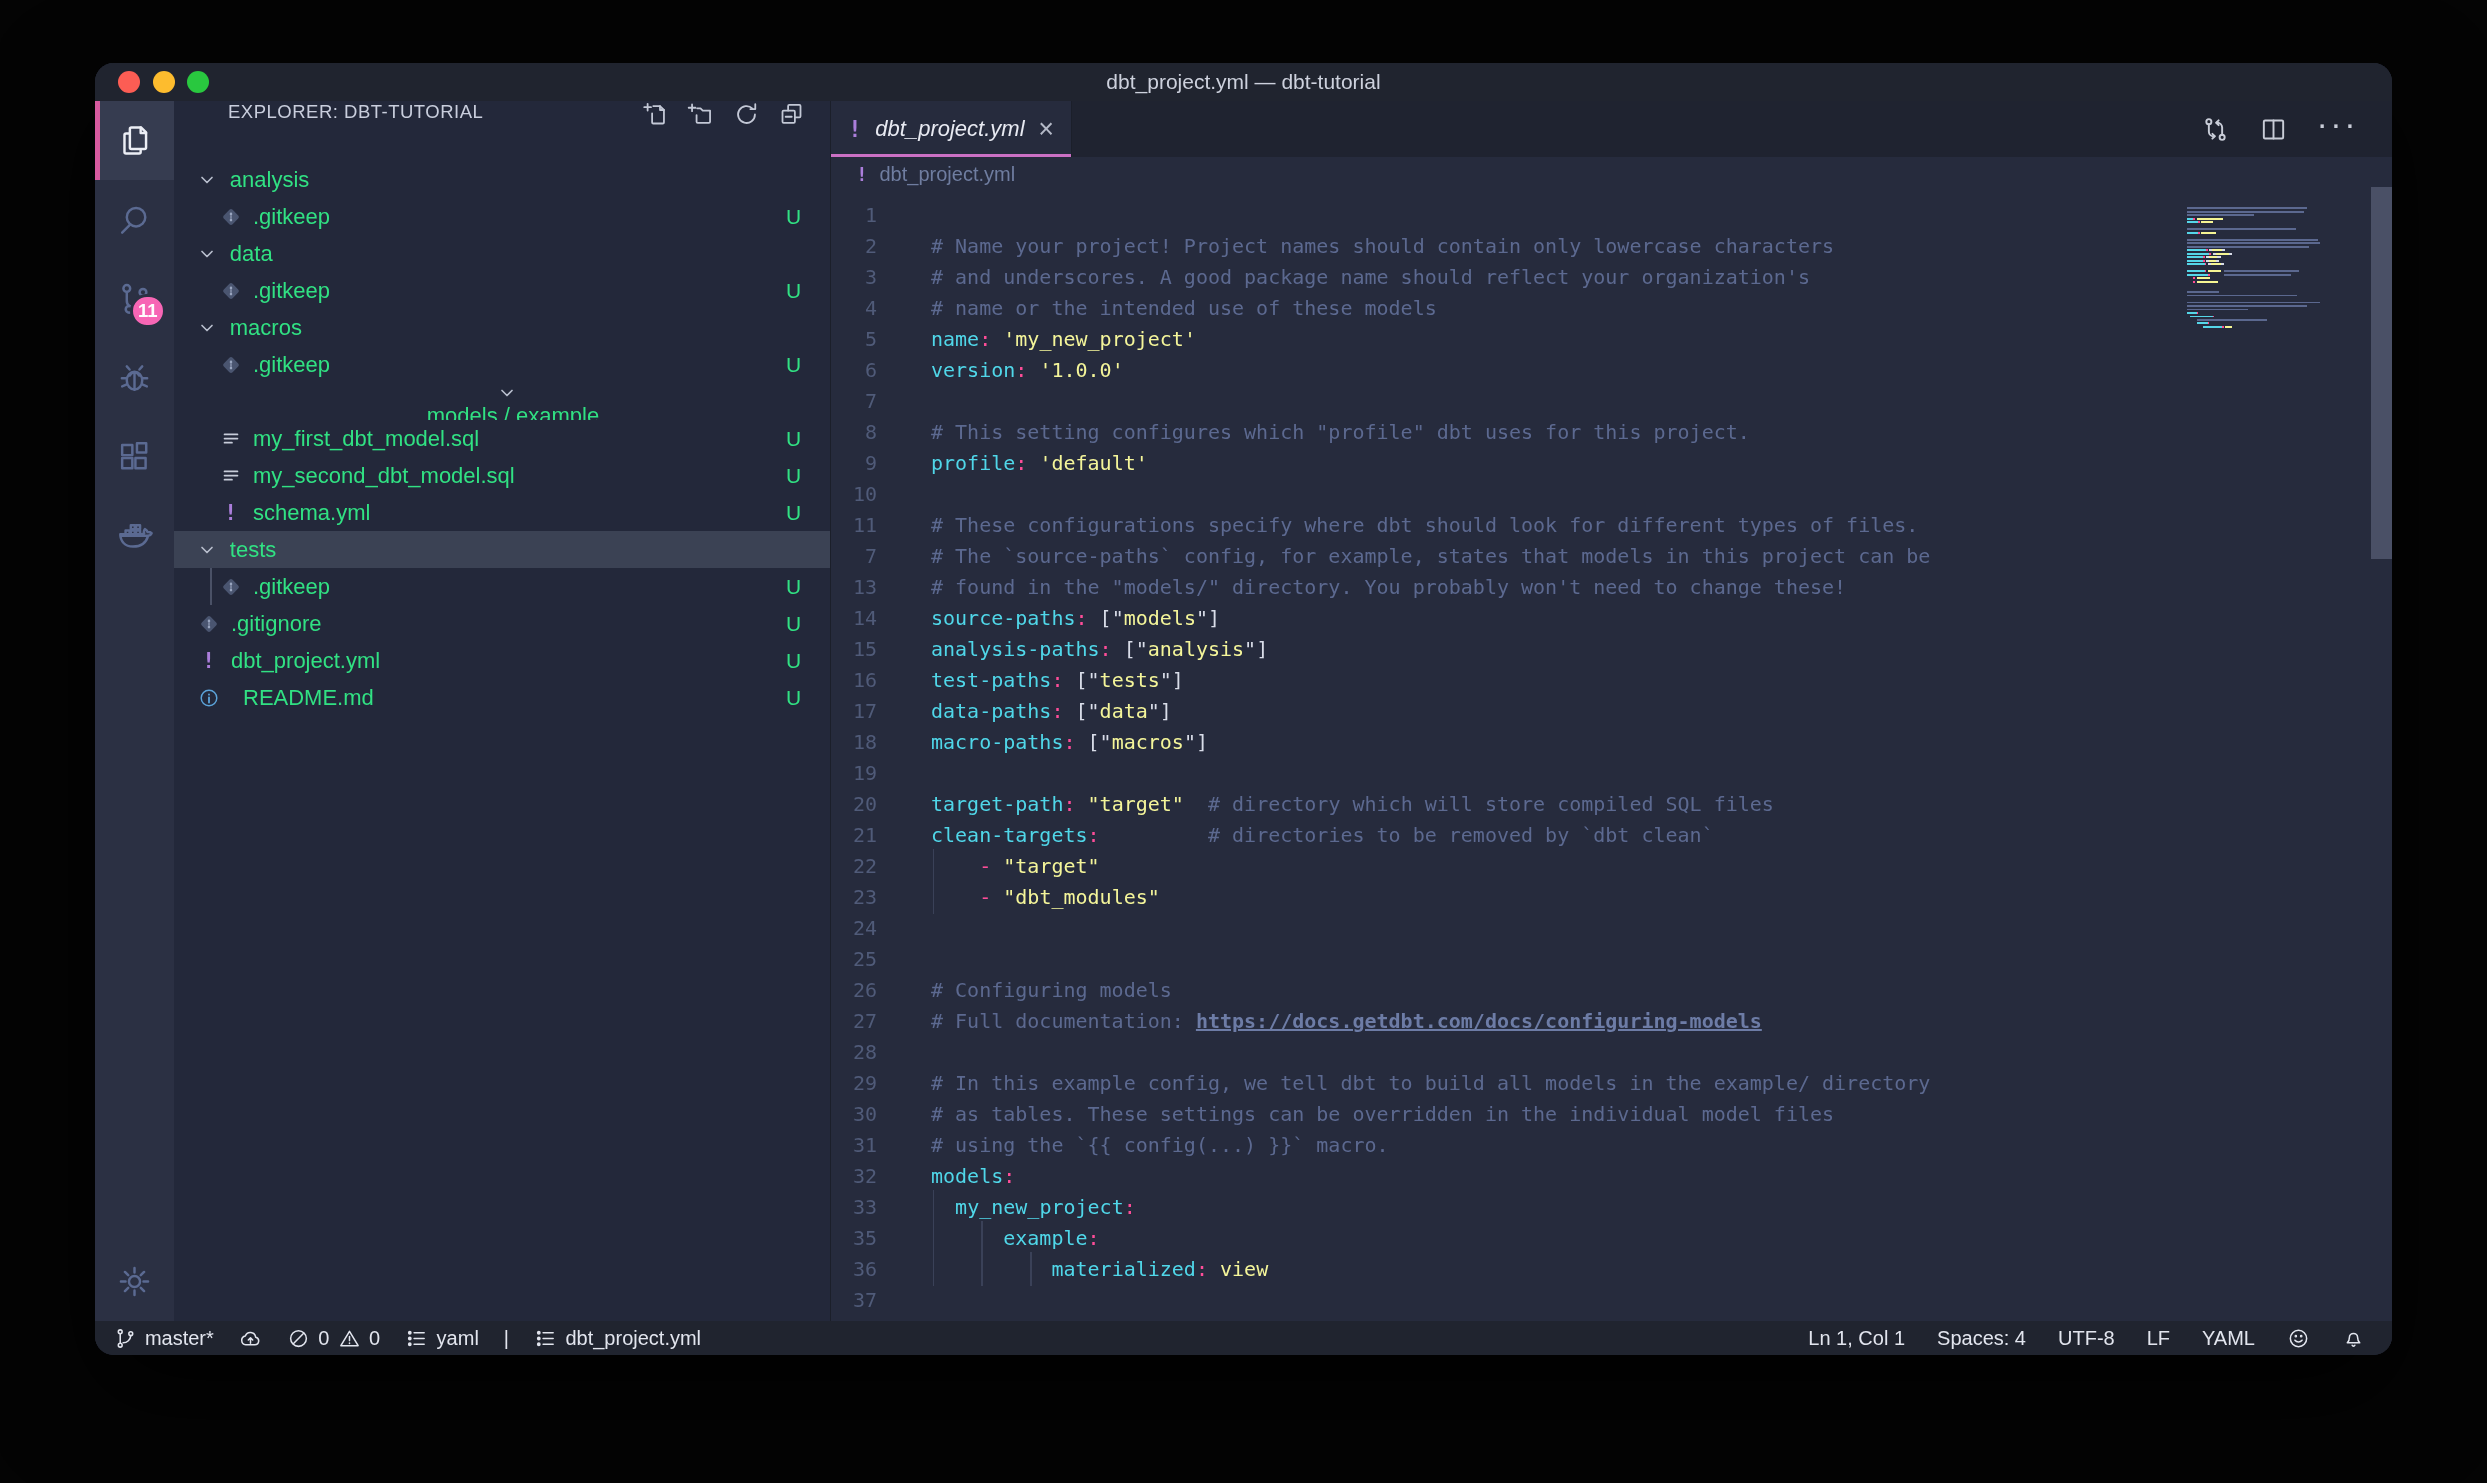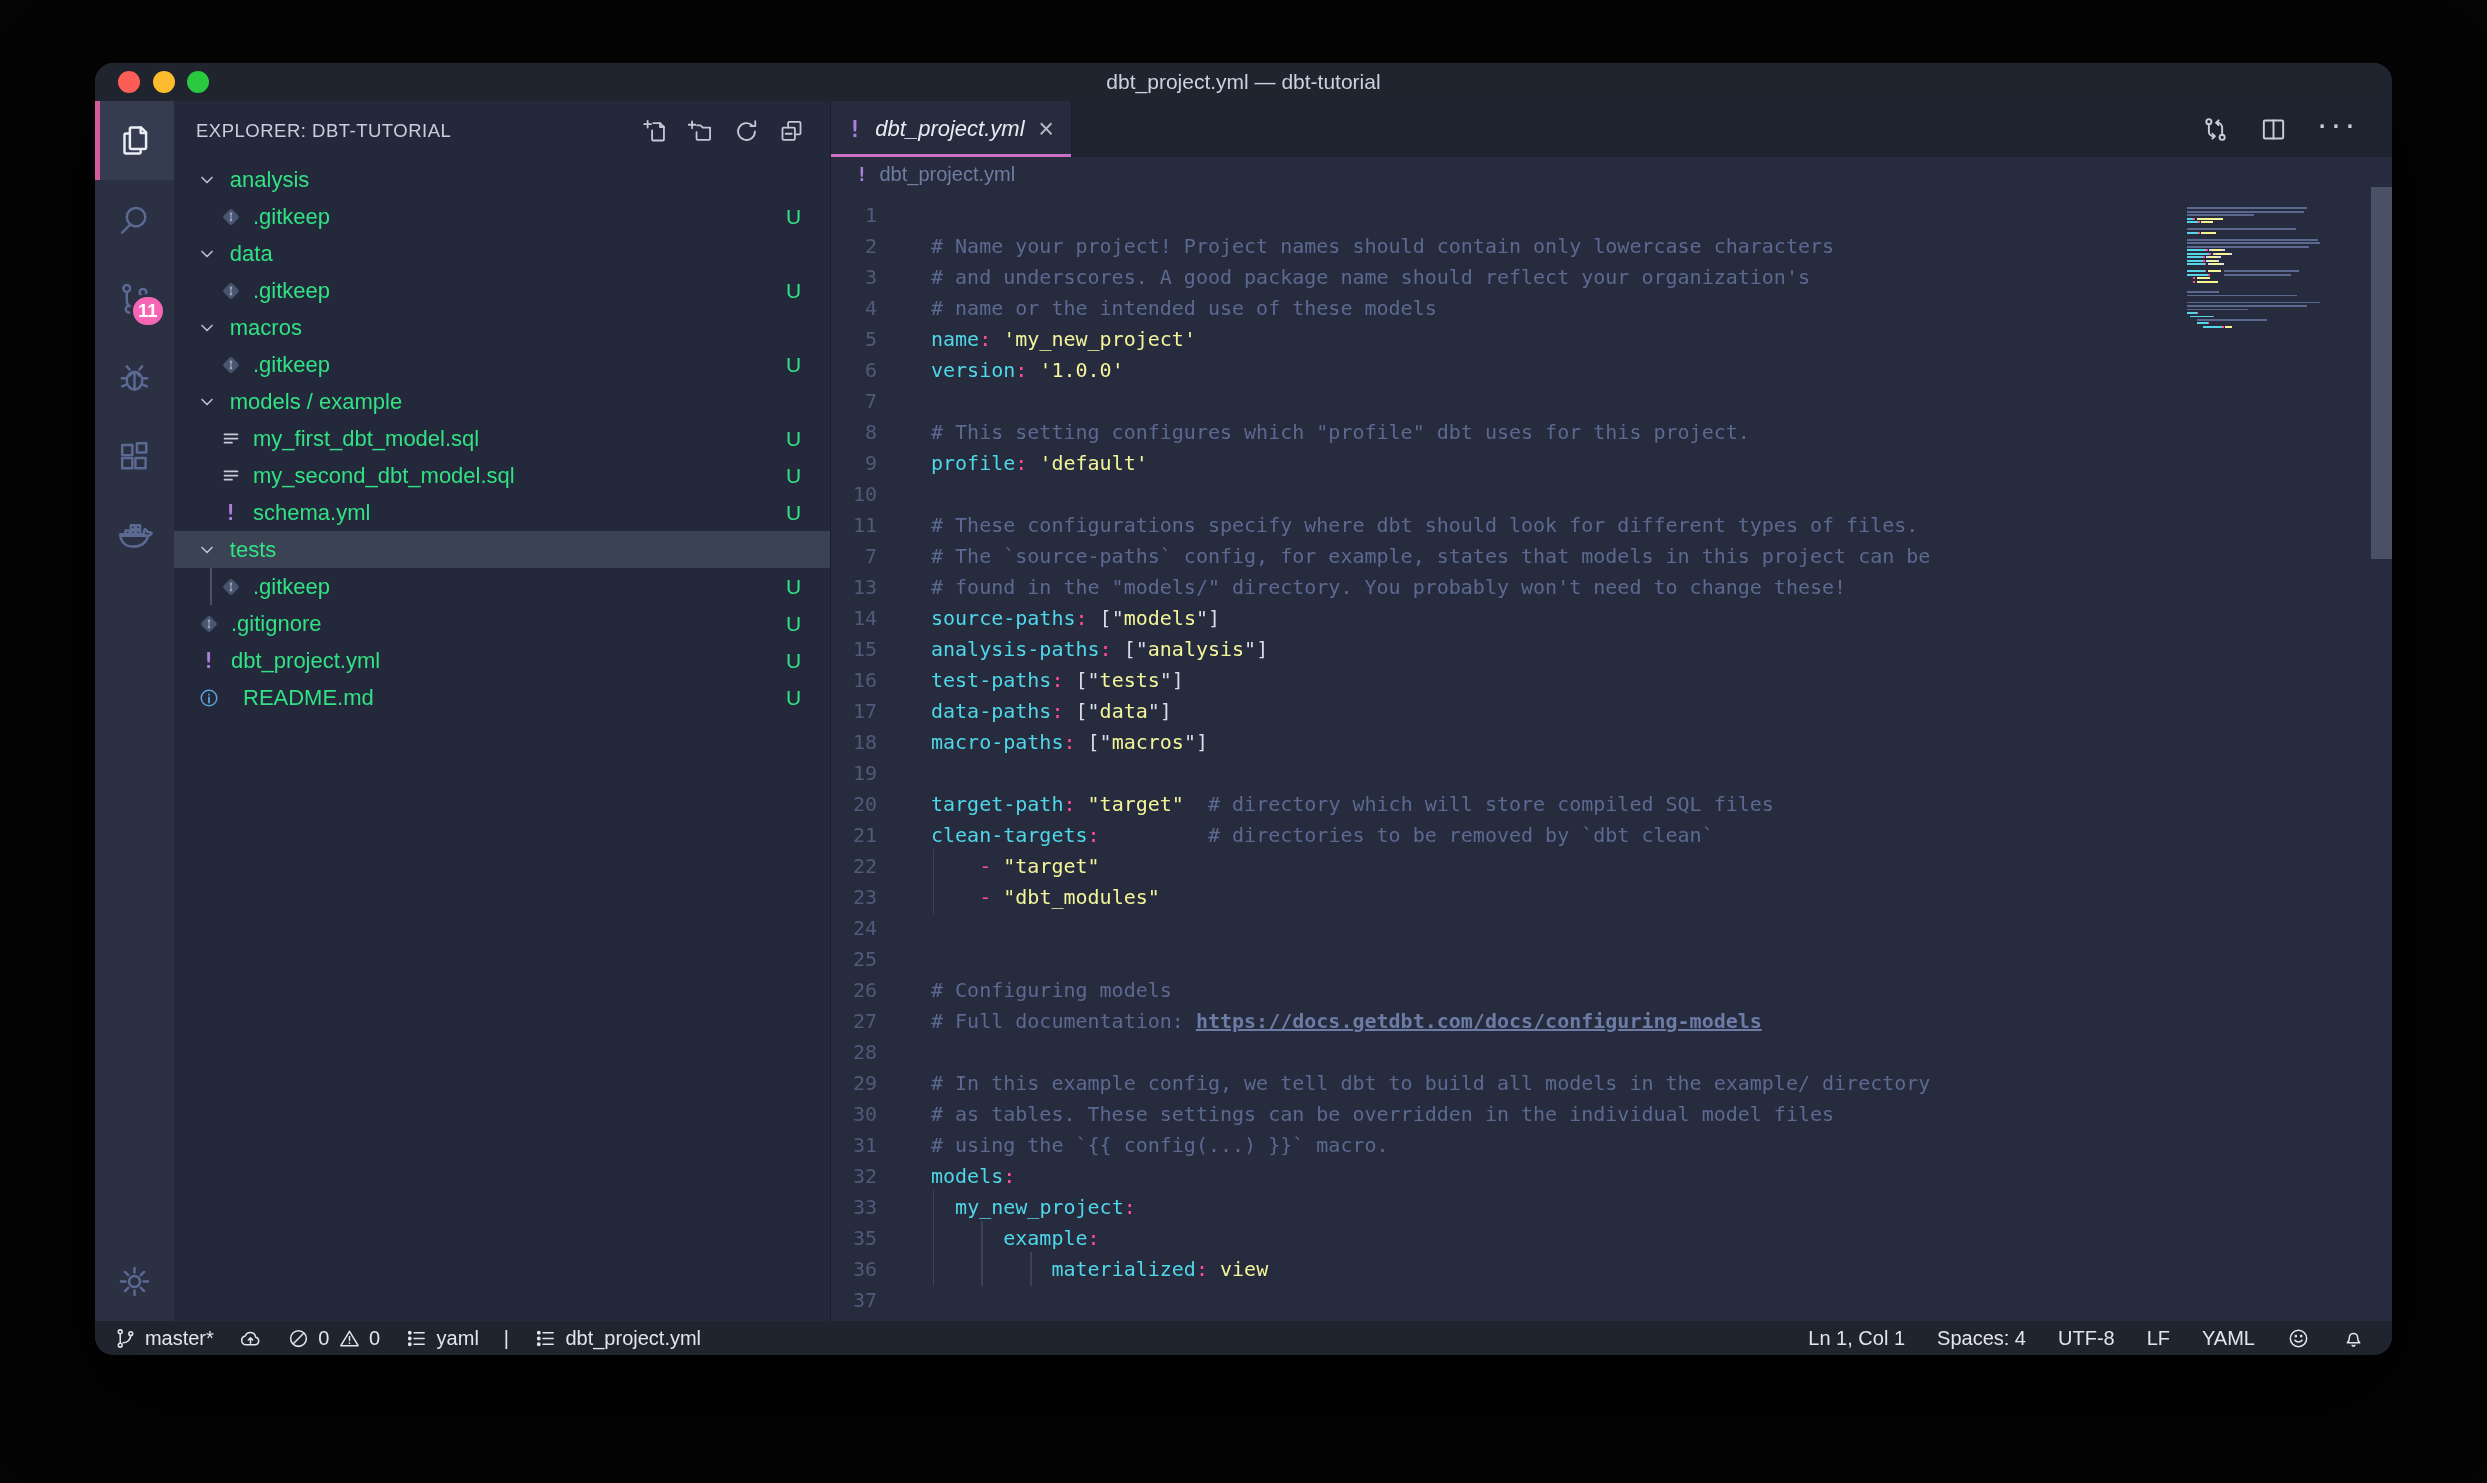--- a/index.html
+++ b/index.html
@@ -15,21 +15,21 @@
   .content{flex:1;display:flex;min-height:0;}
   .activitybar{width:79px;background:#2b3043;display:flex;flex-direction:column;flex:0 0 79px;}
   .act-item{height:79px;display:flex;align-items:center;justify-content:center;color:#5b6a92;position:relative;}
   .act-item svg{width:37px;height:37px;}
   .act-item.active{background:#363c50;color:#eceef5;box-shadow:inset 5px 0 0 #d75a9f;}
   .act-badge{position:absolute;right:8.4px;bottom:10px;background:#f766b5;color:#fff;font-size:18.5px;font-weight:700;
              min-width:34px;height:34px;border-radius:18.5px;display:flex;align-items:center;justify-content:center;border:3.4px solid #2b3043;box-sizing:border-box;padding:0 5px;}
   .act-spacer{flex:1;}
   
   .sidebar{width:656px;background:#23283a;display:flex;flex-direction:column;flex:0 0 656px;}
-  .sb-header{height:60px;display:flex;align-items:center;padding:0 25px 0 22px;flex:0 0 60px;}
+  .sb-header{height:60px;display:flex;align-items:flex-start;padding:0 25px 0 22px;flex:0 0 60px;margin-left:32px;}
   .sb-title{font-size:18.5px;letter-spacing:0.5px;color:#c9cedd;font-weight:500;flex:1;}
   .sb-actions{display:flex;gap:18.5px;color:#c3c8d6;align-items:center;}
   .sb-actions svg{width:27px;height:27px;}
   .tree{flex:1;overflow:hidden;}
   .row{height:37px;display:flex;align-items:center;font-size:22px;color:#31e183;position:relative;}
   .row.selected{background:#3b4254;}
   .row .twisty{width:22px;display:flex;justify-content:center;margin-right:11.8px;color:#b9bfce;}
   .row .twisty svg{width:20px;height:20px;}
   .row .ficon{width:25px;display:flex;justify-content:center;margin-right:10px;align-items:center;}
   .row .ficon svg{width:22px;height:22px;}
@@ -263,21 +263,21 @@
               <svg viewBox="0 0 24 24">
                 <rect x="5.2" y="5.2" width="13.6" height="13.6" rx="2.5" transform="rotate(45 12 12)" fill="#4a5570"></rect>
                 <circle cx="12" cy="8.6" r="1.4" fill="#9aa6c0"></circle>
                 <circle cx="12" cy="15.4" r="1.4" fill="#9aa6c0"></circle>
                 <path d="M12 10v4" stroke="#9aa6c0" stroke-width="1.3"></path>
               </svg>
             </span>
             <span class="label">.gitkeep</span>
             <span class="u">U</span>
           </div>
-          <div class="row" style="padding-left: 22px;">
+          <div class="row" style="padding-left: 22px; flex-direction: column;">
             <span class="twisty">
               <svg viewBox="0 0 24 24" fill="none" stroke="currentColor" stroke-width="1.6" stroke-linecap="round" stroke-linejoin="round">
                 <path d="m6 9 6 6 6-6" stroke-width="2"></path>
               </svg>
             </span>
             <span class="label">models / example</span>
             <span class="u"><span class="dot"></span></span>
           </div>
           <div class="row" style="padding-left: 44px;">
             <span class="ficon" style="display:inline-flex">

